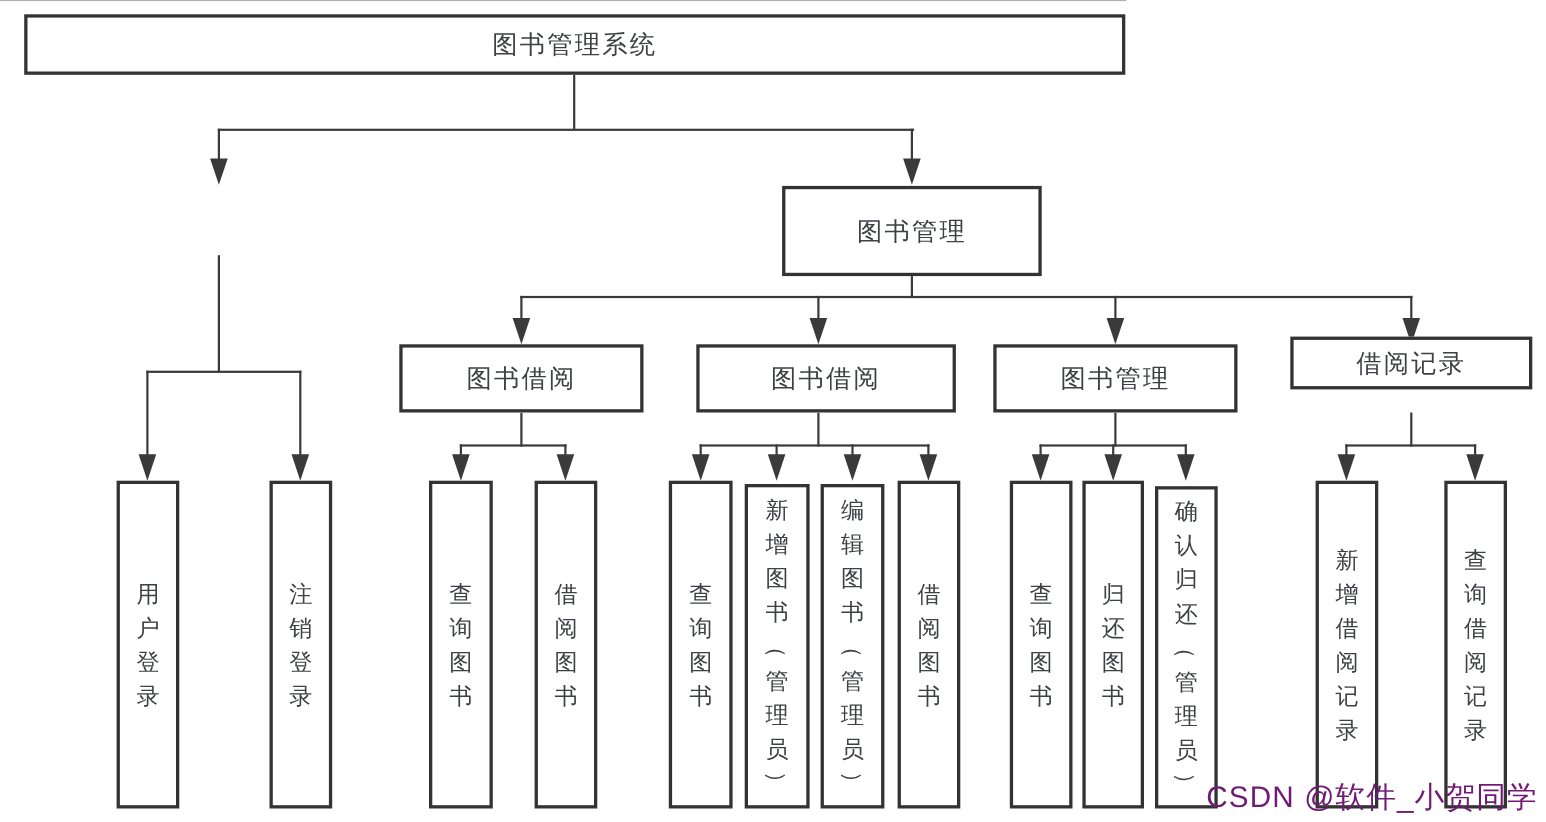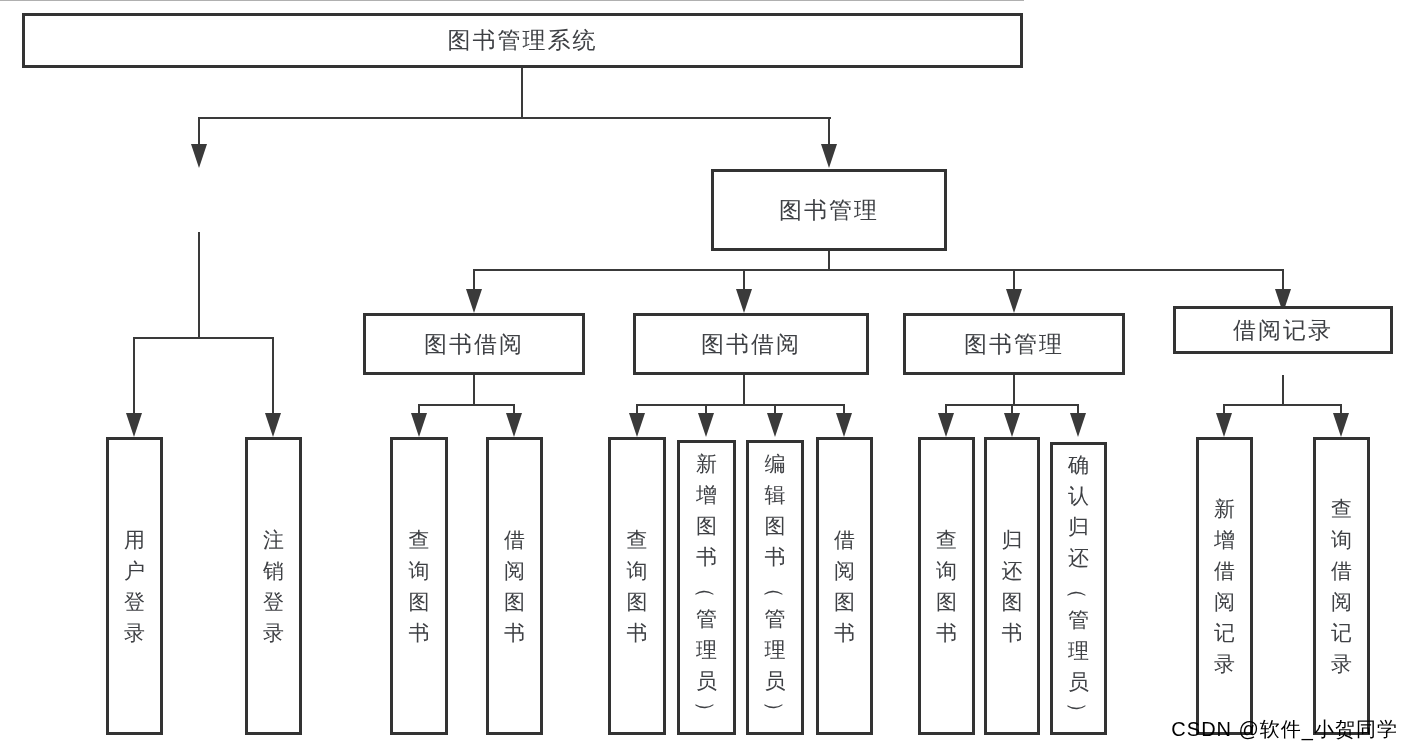--- a/index.html
+++ b/index.html
@@ -8,21 +8,21 @@
   .hairline{position:absolute;left:0;top:0;width:1024px;height:1px;background:#b0b0b0;}
   .node{position:absolute;box-sizing:border-box;border:3px solid #333333;background:#ffffff;
         display:flex;align-items:center;justify-content:center;z-index:2;}
   .nh span{font-size:23px;color:#3e4044;letter-spacing:2px;white-space:nowrap;}
   .vnode{flex-direction:column;}
   .vchar{font-size:21px;color:#3e4044;height:31px;display:flex;align-items:center;justify-content:center;}
   .vchar.rot{transform:rotate(90deg);transform-origin:center;}
   .line{position:absolute;background:#3a3a3a;z-index:1;}
   .ah{position:absolute;width:0;height:0;border-left:8px solid transparent;
       border-right:8px solid transparent;border-top:24px solid #3a3a3a;z-index:1;}
-  .watermark{position:absolute;right:7px;bottom:4px;font-size:20px;color:#000000;
+  .watermark{position:absolute;right:7px;bottom:4px;font-size:27px;color:#701a75;
              letter-spacing:1px;z-index:5;white-space:nowrap;margin-top:44px;}
 </style>
 </head>
 <body>
 
 <div id="diagram">
   <div class="hairline"></div>
 
   <div class="node nh" style="left:22px;top:13px;width:1001px;height:55px">
     <span>图书管理系统</span>

